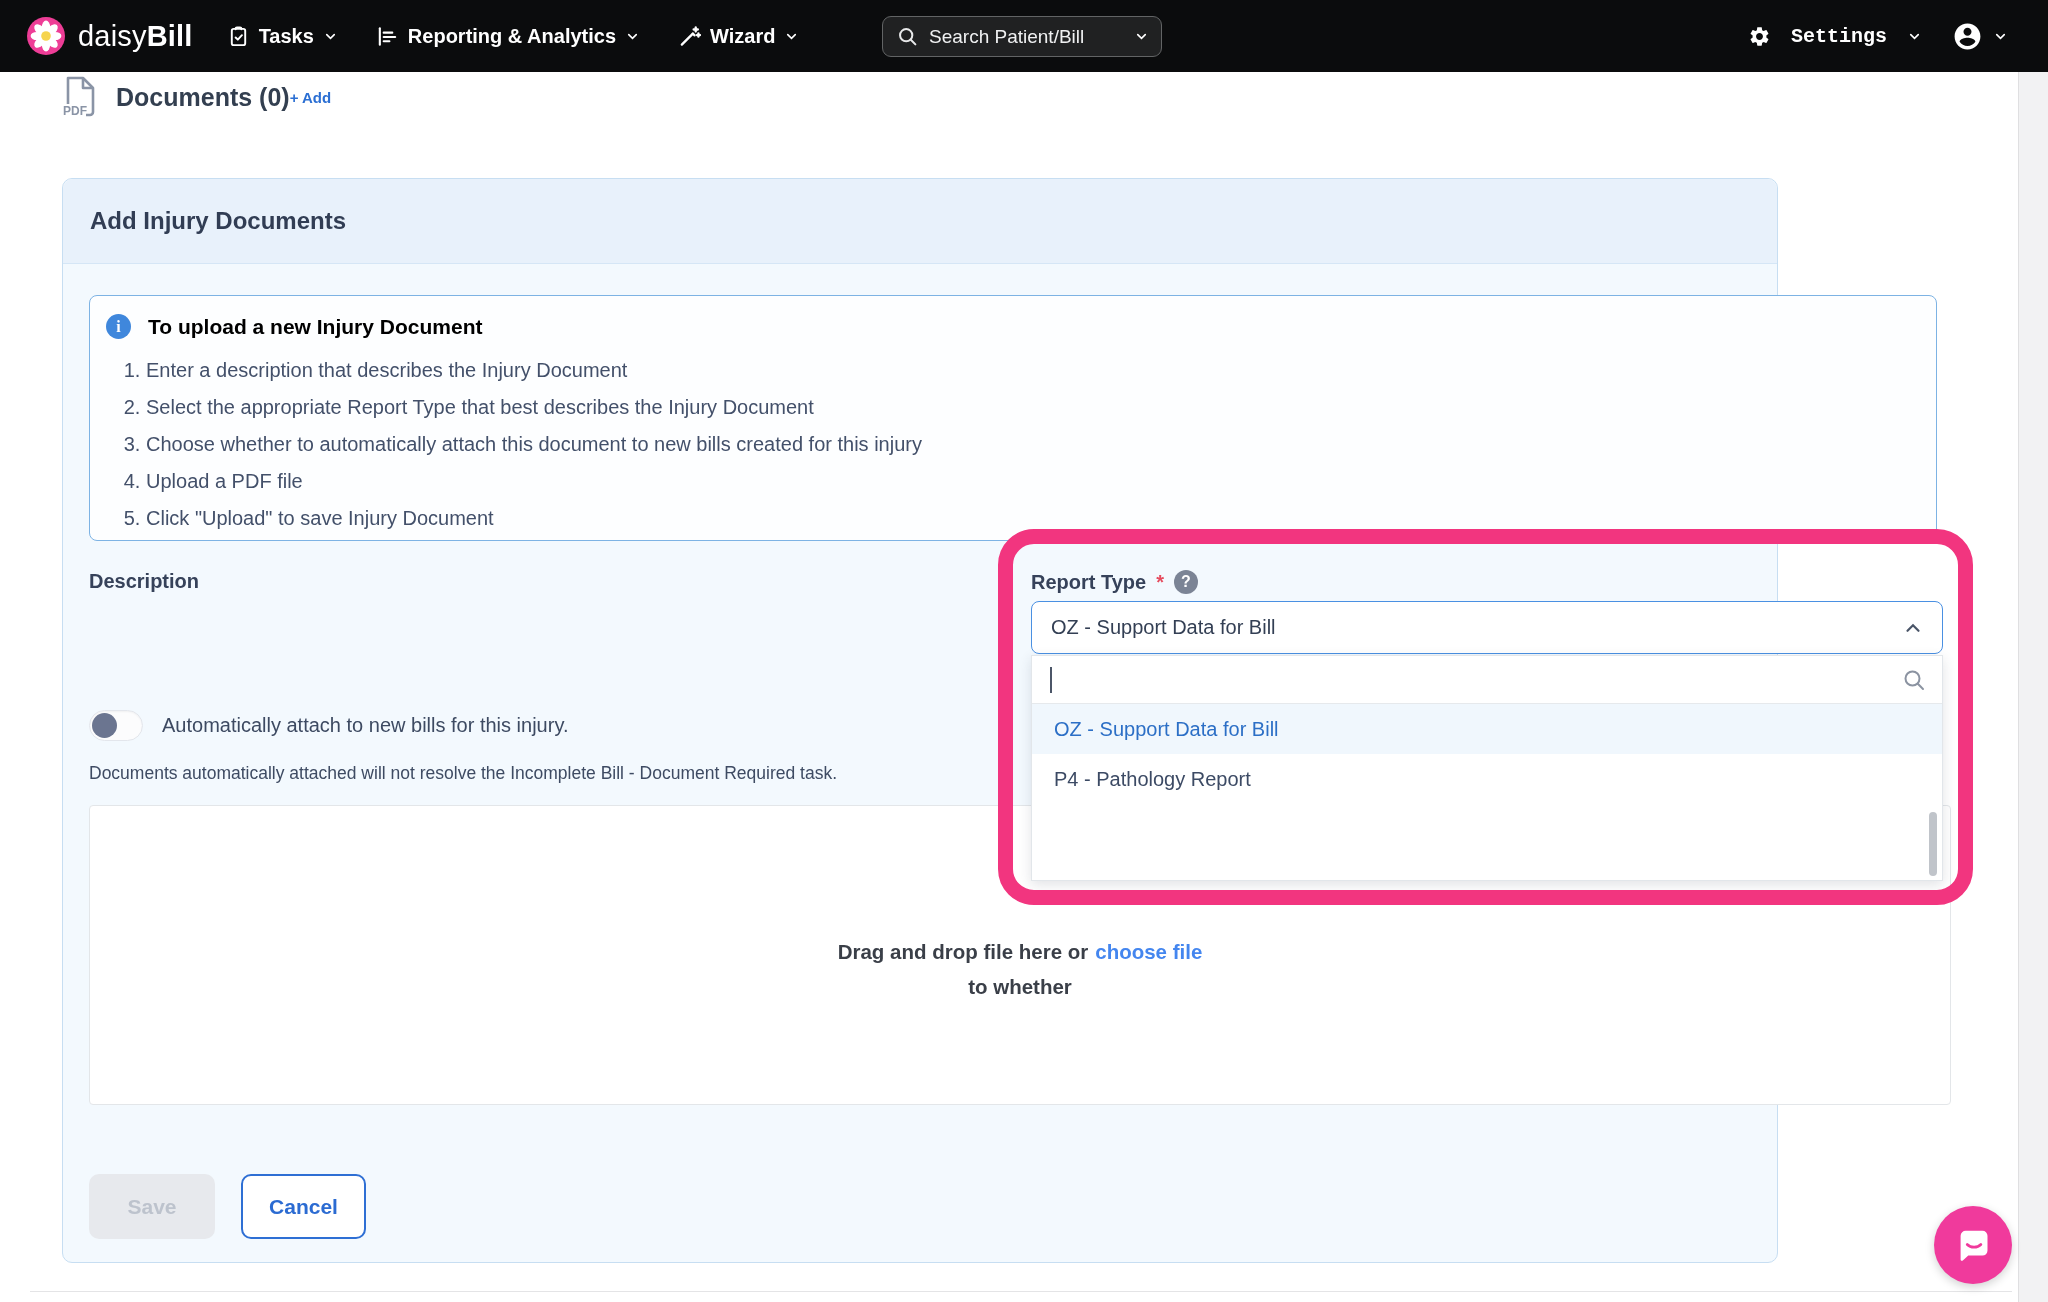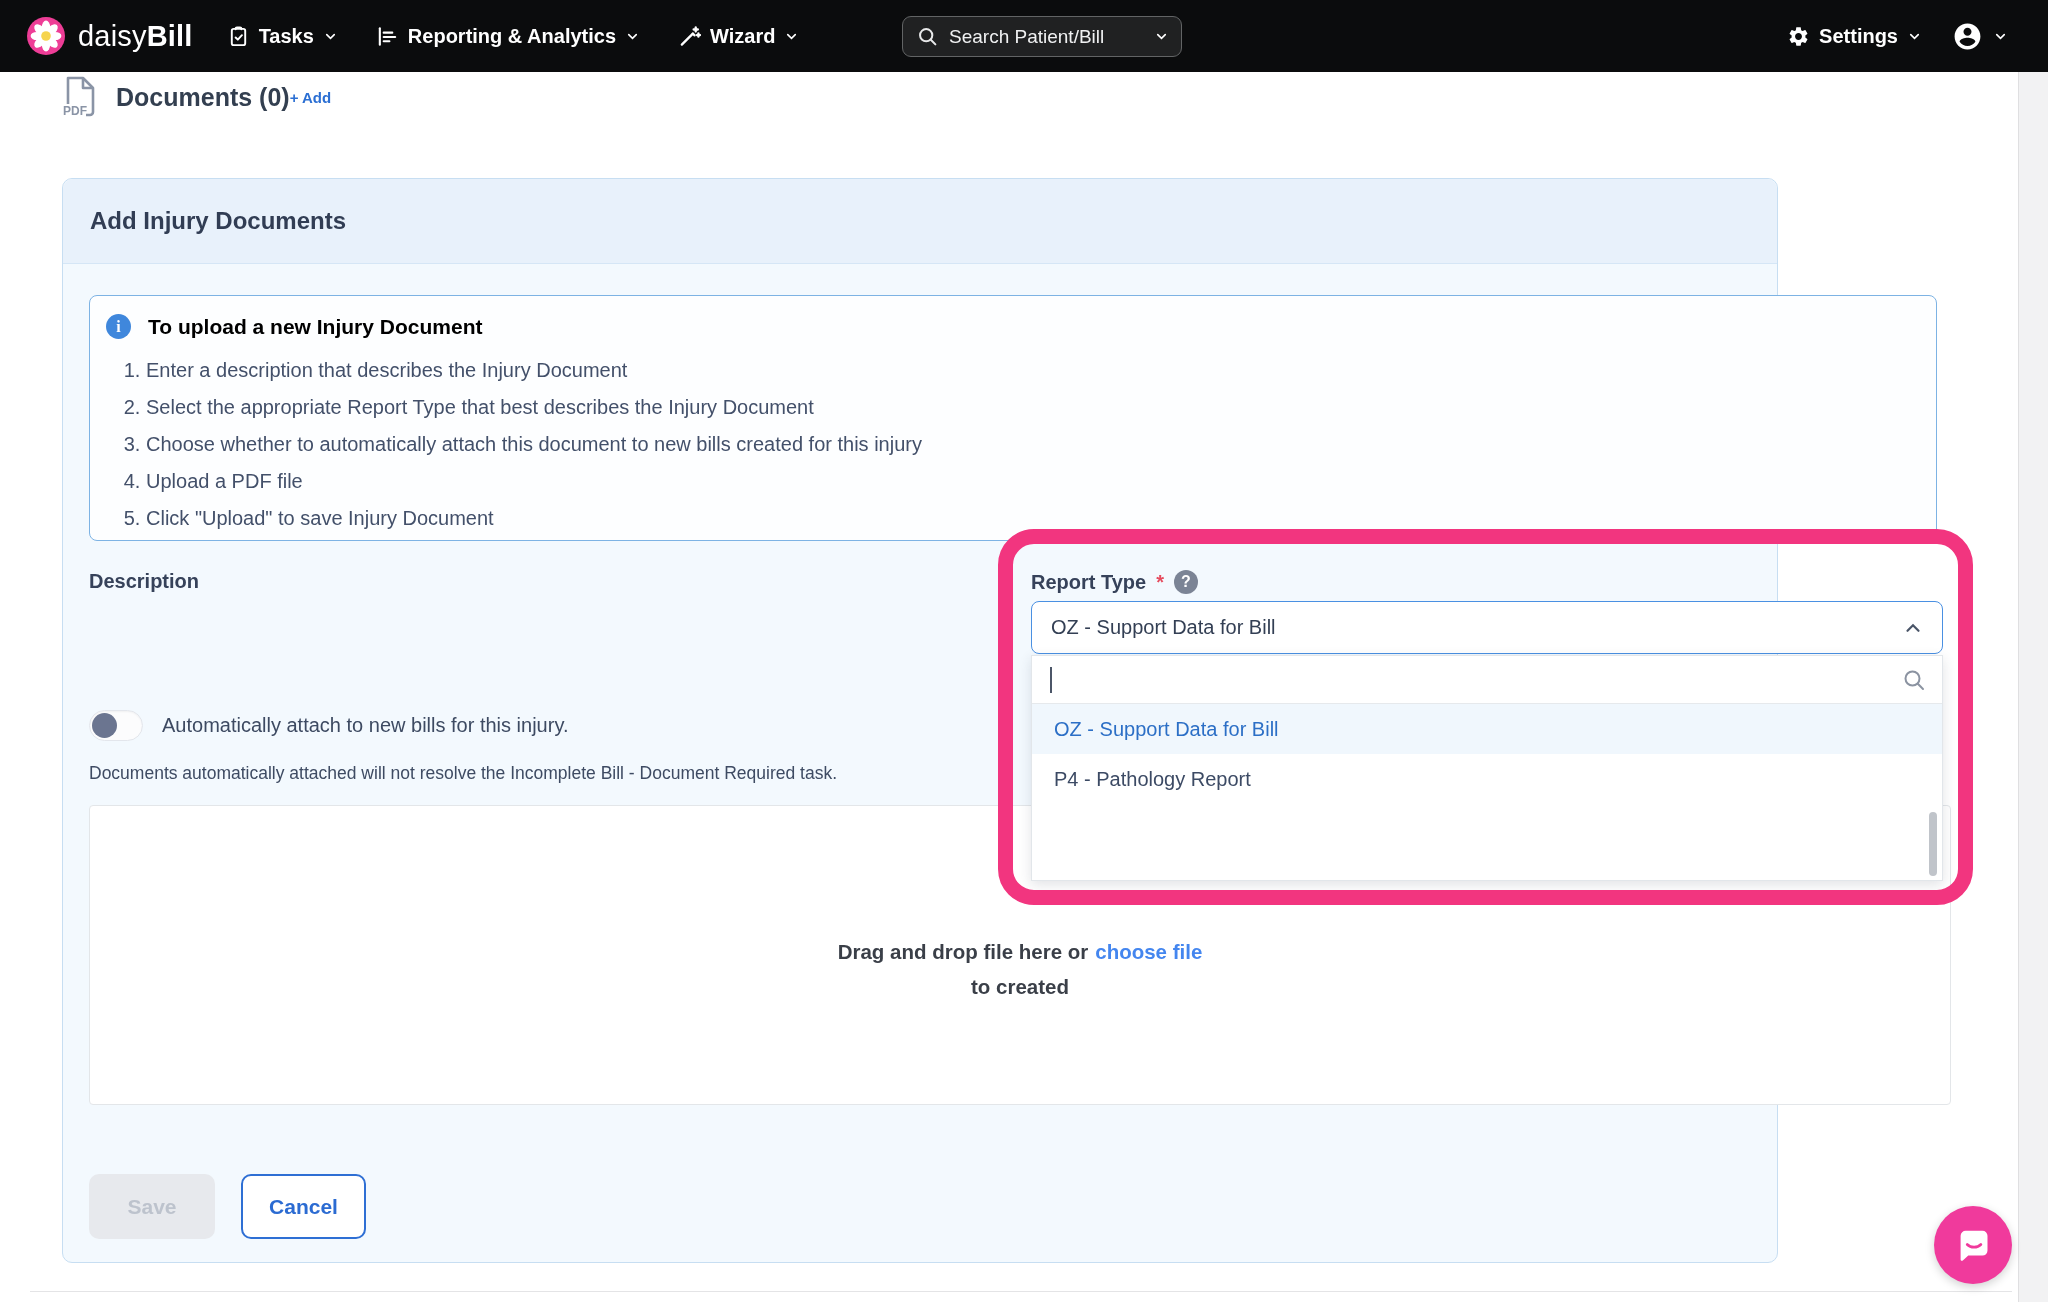--- a/index.html
+++ b/index.html
@@ -11,27 +11,27 @@
   .navbar { position:absolute; left:0; top:0; width:2048px; height:72px; background:#0b0c0d;
             display:flex; align-items:center; z-index:30; }
   .brand { display:flex; align-items:center; gap:12px; margin-left:26px; cursor:pointer; }
   .brand-text { font-size:29px; color:#ffffff; letter-spacing:.2px; }
   .brand-text .light { font-weight:400; }
   .brand-text .bold { font-weight:700; }
   .nav-menus { display:flex; align-items:center; gap:38px; margin-left:34px; }
   .nav-item { display:flex; align-items:center; gap:9px; color:#ffffff; font-size:20px; font-weight:700; cursor:pointer; }
   .nav-item svg.mi { width:23px; height:23px; }
   .chev { width:15px; height:15px; }
-  .nav-search { position:absolute; left:902px; top:16px; width:280px; height:41px; background:#202122;
+  .nav-search { position:absolute; left:882px; top:16px; width:280px; height:41px; background:#202122;
                 border:1px solid #626465; border-radius:9px; display:flex; align-items:center;
                 padding:0 12px 0 14px; gap:11px; cursor:pointer; }
   .nav-search .s-label { color:#f0f1f2; font-size:19px; font-weight:400; }
   .nav-search .chev { margin-left:auto; }
   .nav-right { position:absolute; right:40px; top:0; height:72px; display:flex; align-items:center; gap:18px; }
-  .nav-settings { display:flex; align-items:center; gap:9px; color:#ffffff; font-size:20px; font-weight:700; cursor:pointer; }
+  .nav-settings { display:flex; align-items:center; gap:20px; color:#ffffff; font-size:20px; font-weight:700; cursor:pointer;font-family:Liberation Mono, monospace; }
   .nav-account { display:flex; align-items:center; gap:10px; margin-left:12px; cursor:pointer; }
 
   
   .doc-header { position:absolute; left:62px; top:76px; display:flex; align-items:center; z-index:2; }
   .doc-title { margin-left:18px; font-size:25px; font-weight:700; color:#333f50; }
   .add-link { font-size:15px; font-weight:700; color:#2b6fd3; cursor:pointer; }
 
   
   .card { position:absolute; left:62px; top:178px; width:1716px; height:1085px; background:#f3f9fe;
           border:1px solid #c7def2; border-radius:10px; z-index:1; }
@@ -271,21 +271,21 @@
           <span class="knob"></span>
         </div>
         <span class="toggle-label">Automatically attach to new bills for this injury.</span>
       </div>
       <div class="auto-note">Documents automatically attached will not resolve the Incomplete Bill - Document Required task.</div>
 
       <div class="dropzone">
         <div class="dz-line">
           <span>Drag and drop file here or</span><span class="dz-link">choose file</span>
         </div>
-        <div class="dz-line">to created</div>
+        <div class="dz-line">to whether</div>
       </div>
 
       <button class="btn btn-save" disabled="">Save</button>
       <button class="btn btn-cancel">Cancel</button>
     </div>
   </section>
 
   <div class="footer-line"></div>
   <div class="scroll-strip"></div>
 

